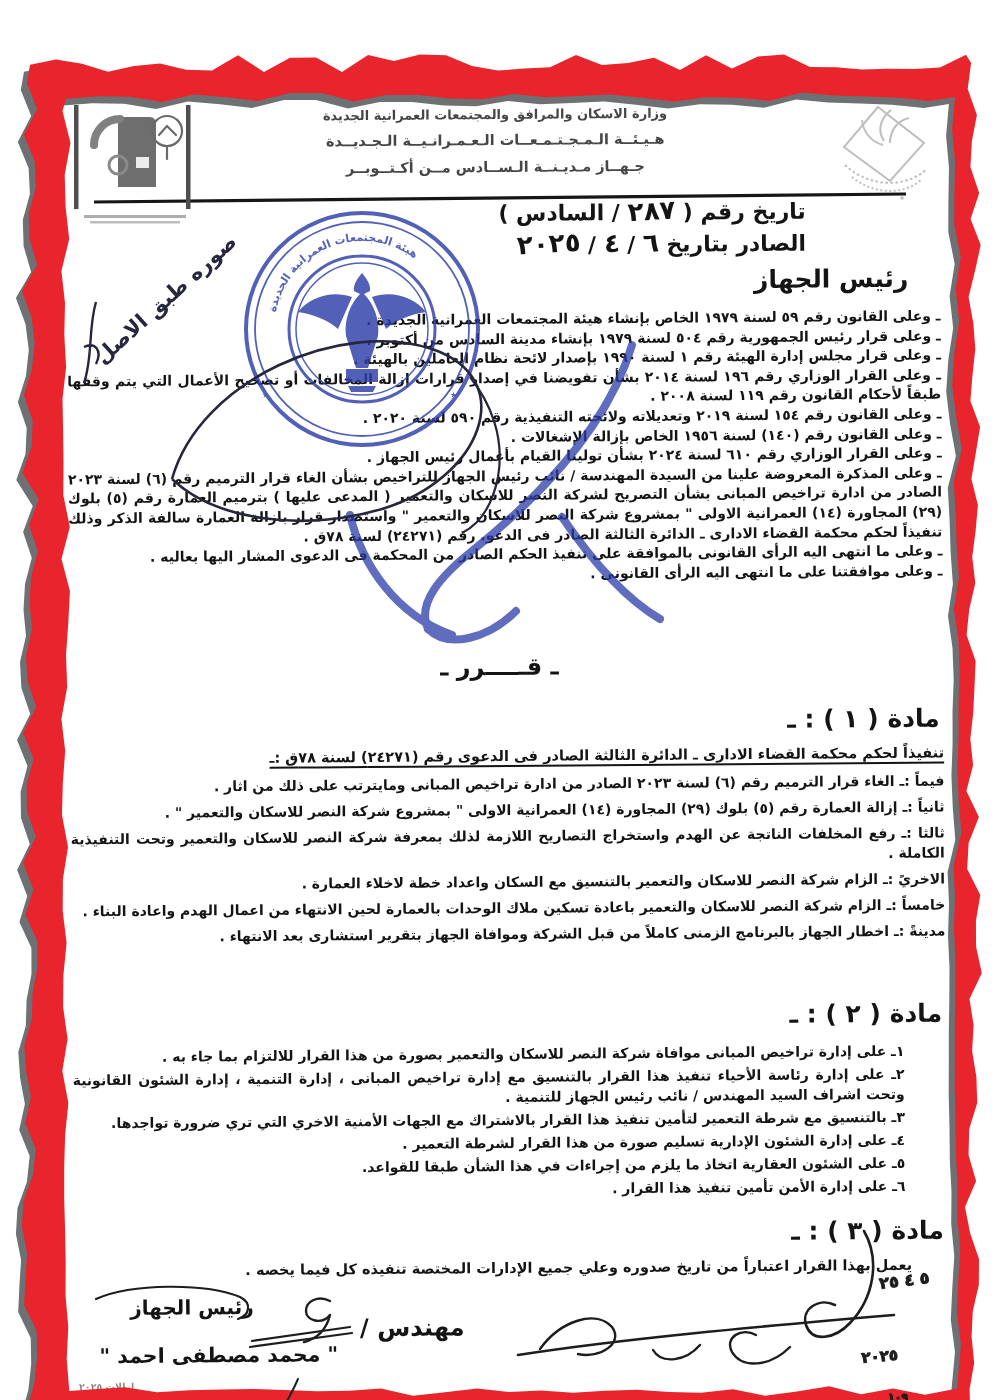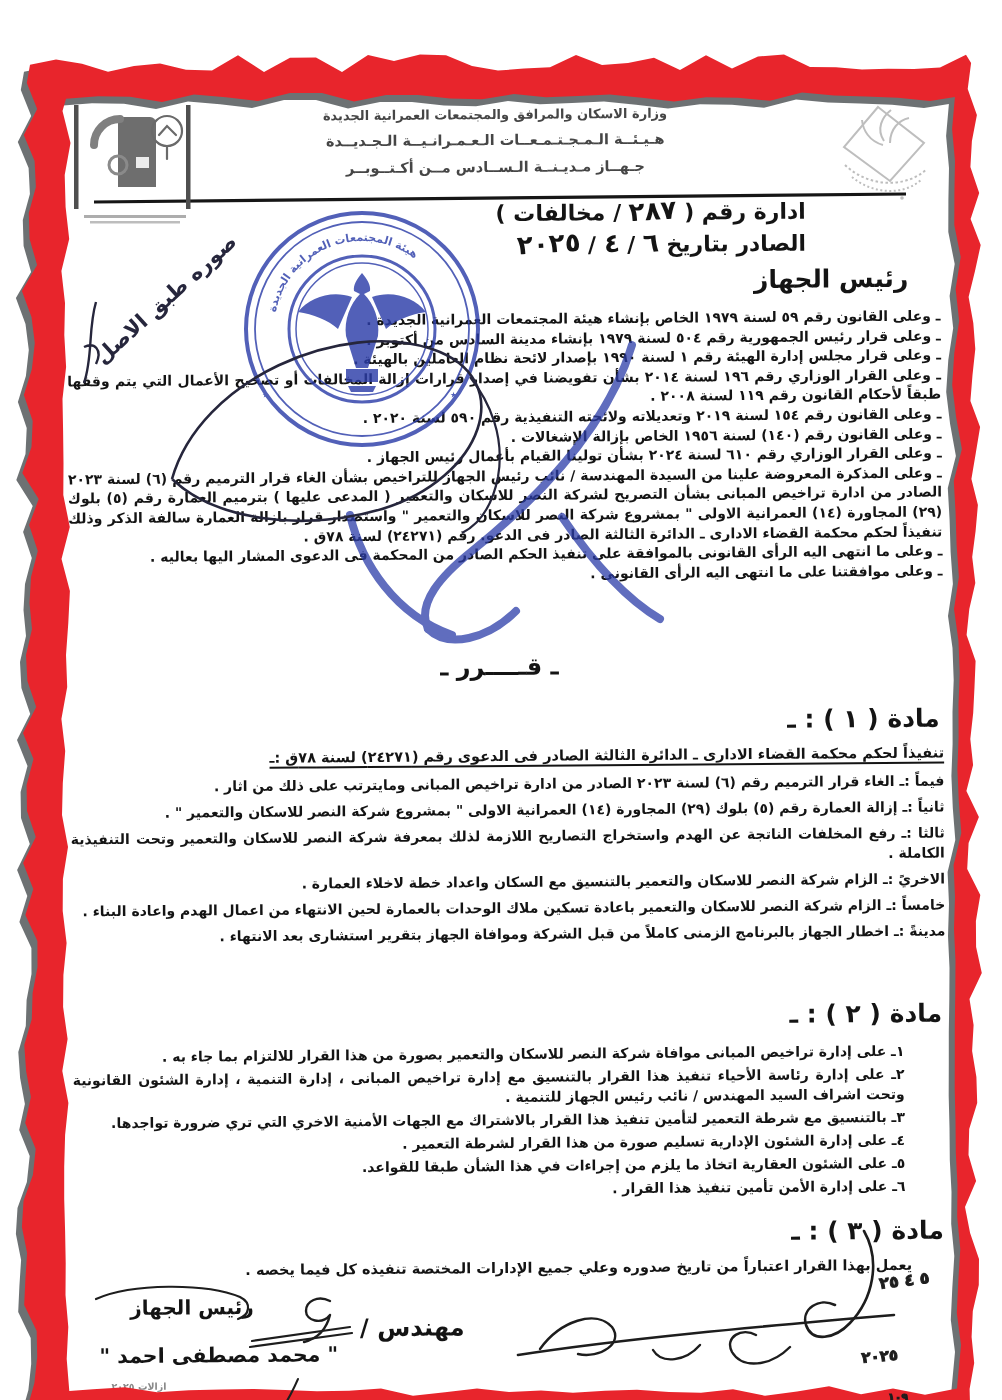--- a/index.html
+++ b/index.html
@@ -26,21 +26,21 @@
   .a1-intro{left:70px;top:701px;width:874px;text-align:right;font-size:14.5px;
             text-decoration:underline;text-decoration-thickness:2px;text-underline-offset:4px;}
   .clauses{left:70px;top:727px;width:874px;font-size:14px;line-height:20px;}
   .clause{margin-bottom:6px;text-align:justify;text-align-last:right;}
   .items2{left:70px;top:997px;width:832px;font-size:14px;line-height:20px;}
   .items2 .i2{margin-bottom:3px;text-align:justify;text-align-last:right;}
   .a3-text{left:70px;top:1213px;width:838px;text-align:right;font-size:14.5px;}
   .sig-title{left:95px;top:1246px;width:185px;text-align:center;font-size:20px;}
   .sig-role{left:345px;top:1266px;width:115px;text-align:right;font-size:24px;}
   .sig-name{left:80px;top:1294px;width:268px;text-align:center;font-size:20.5px;}
-  .footer-note{left:74px;top:1331px;width:120px;font-size:9.5px;color:#8a8a8a;text-align:center;}
+  .footer-note{left:74px;top:1331px;width:120px;font-size:9.5px;color:#8a8a8a;text-align:left;}
   svg text{font-family:"DejaVu Sans",sans-serif;font-weight:bold;}
   .stampG{mix-blend-mode:multiply;}
 </style>
 </head>
 <body>
 
 <div class="page">
 
   <svg id="borderSvg" class="layer" viewBox="0 0 1002 1400">
     <path id="borderShadow" d="M30.0 17.7L56.0 12.4L82.0 16.8L108.0 24.8L134.0 19.1L160.0 16.5L186.0 22.7L212.0 23.5L238.0 8.3L264.0 25.0L290.0 10.8L316.0 10.5L342.0 24.9L368.0 8.1L394.0 13.9L420.0 7.5L446.0 8.3L472.0 19.1L498.0 23.6L524.0 21.6L550.0 20.3L576.0 8.1L602.0 18.1L628.0 15.9L654.0 10.7L680.0 23.1L706.0 8.2L732.0 21.4L758.0 9.6L784.0 7.5L810.0 19.9L836.0 20.3L862.0 22.5L888.0 21.7L914.0 22.0L940.0 20.4L966.0 7.7L971.1 16.0L967.7 42.0L976.9 68.0L971.9 94.0L970.4 120.0L979.2 146.0L970.6 172.0L980.7 198.0L975.0 224.0L968.6 250.0L973.3 276.0L975.3 302.0L972.5 328.0L970.4 354.0L980.1 380.0L975.8 406.0L971.4 432.0L977.9 458.0L975.6 484.0L972.2 510.0L975.3 536.0L969.3 562.0L966.6 588.0L975.6 614.0L974.5 640.0L973.2 666.0L970.3 692.0L973.1 718.0L966.4 744.0L978.9 770.0L968.6 796.0L967.2 822.0L980.3 848.0L975.9 874.0L976.1 900.0L981.8 926.0L969.5 952.0L973.6 978.0L972.1 1004.0L976.4 1030.0L977.2 1056.0L969.2 1082.0L968.5 1108.0L976.1 1134.0L965.0 1160.0L970.1 1186.0L979.0 1212.0L978.8 1238.0L972.8 1264.0L971.6 1290.0L974.2 1316.0L969.6 1342.0L970.3 1368.0L974.0 1394.2L948.0 1384.1L922.0 1389.7L896.0 1380.1L870.0 1394.8L844.0 1391.4L818.0 1387.1L792.0 1382.1L766.0 1393.9L740.0 1384.2L714.0 1383.0L688.0 1387.2L662.0 1392.9L636.0 1385.6L610.0 1379.0L584.0 1386.6L558.0 1381.0L532.0 1396.8L506.0 1384.0L480.0 1389.4L454.0 1389.7L428.0 1395.2L402.0 1392.0L376.0 1396.5L350.0 1383.6L324.0 1383.1L298.0 1387.9L272.0 1386.1L246.0 1393.2L220.0 1388.1L194.0 1396.0L168.0 1393.0L142.0 1388.1L116.0 1395.5L90.0 1386.0L64.0 1389.5L38.0 1395.0L29.3 1388.0L27.1 1362.0L34.4 1336.0L37.2 1310.0L36.7 1284.0L24.2 1258.0L25.4 1232.0L27.1 1206.0L21.9 1180.0L23.5 1154.0L32.9 1128.0L35.7 1102.0L25.2 1076.0L30.9 1050.0L26.1 1024.0L24.3 998.0L31.8 972.0L32.6 946.0L37.5 920.0L37.4 894.0L25.4 868.0L33.3 842.0L23.1 816.0L35.8 790.0L27.0 764.0L26.6 738.0L33.5 712.0L23.0 686.0L36.2 660.0L27.4 634.0L26.0 608.0L32.0 582.0L29.5 556.0L31.0 530.0L37.8 504.0L29.1 478.0L38.7 452.0L22.3 426.0L31.5 400.0L32.7 374.0L23.9 348.0L31.9 322.0L34.8 296.0L31.5 270.0L21.9 244.0L37.1 218.0L29.6 192.0L28.8 166.0L35.9 140.0L34.6 114.0L23.8 88.0L37.2 62.0L26.8 36.0Z M66.0 51.8L98.0 49.2L130.0 49.8L162.0 54.9L194.0 47.5L226.0 50.3L258.0 54.1L290.0 45.9L322.0 46.1L354.0 54.4L386.0 47.9L418.0 48.1L450.0 51.4L482.0 52.3L514.0 47.0L546.0 50.2L578.0 48.9L610.0 47.5L642.0 50.7L674.0 54.5L706.0 50.3L738.0 50.8L770.0 53.8L802.0 45.4L834.0 48.5L866.0 49.4L898.0 50.7L930.0 53.9L954.9 50.0L952.1 82.0L955.0 114.0L954.4 146.0L954.3 178.0L960.7 210.0L955.6 242.0L959.2 274.0L954.3 306.0L952.2 338.0L956.1 370.0L961.9 402.0L953.8 434.0L955.6 466.0L956.6 498.0L958.9 530.0L954.0 562.0L958.5 594.0L959.7 626.0L958.5 658.0L958.6 690.0L957.4 722.0L958.8 754.0L961.3 786.0L953.6 818.0L955.0 850.0L954.0 882.0L955.5 914.0L955.3 946.0L954.8 978.0L954.8 1010.0L954.7 1042.0L955.5 1074.0L955.8 1106.0L957.5 1138.0L957.2 1170.0L960.3 1202.0L958.3 1234.0L956.8 1266.0L961.0 1298.0L958.0 1330.0L957.0 1341.4L925.0 1347.8L893.0 1341.5L861.0 1347.2L829.0 1339.3L797.0 1344.6L765.0 1348.8L733.0 1342.3L701.0 1345.8L669.0 1345.1L637.0 1342.8L605.0 1343.8L573.0 1345.8L541.0 1343.4L509.0 1345.1L477.0 1341.4L445.0 1345.3L413.0 1348.8L381.0 1341.4L349.0 1343.8L317.0 1344.2L285.0 1342.9L253.0 1341.9L221.0 1342.6L189.0 1343.3L157.0 1345.2L125.0 1340.3L93.0 1342.2L69.3 1344.0L66.7 1312.0L68.3 1280.0L65.5 1248.0L65.7 1216.0L65.1 1184.0L64.2 1152.0L64.2 1120.0L65.1 1088.0L68.4 1056.0L62.3 1024.0L67.6 992.0L63.1 960.0L63.4 928.0L66.6 896.0L62.7 864.0L62.9 832.0L68.0 800.0L62.0 768.0L62.8 736.0L65.2 704.0L61.4 672.0L67.2 640.0L66.0 608.0L68.3 576.0L69.9 544.0L61.5 512.0L69.8 480.0L63.3 448.0L63.5 416.0L63.1 384.0L62.5 352.0L66.1 320.0L64.3 288.0L65.0 256.0L61.4 224.0L69.2 192.0L65.6 160.0L64.7 128.0L70.5 96.0L62.5 64.0Z" fill="#54585b" fill-rule="evenodd" transform="translate(-6,7)" opacity="0.85"></path>
@@ -50,23 +50,23 @@
   <div class="doc">
 
     <div class="block ar hdr-center">
       <div class="hdr-line1">وزارة الاسكان والمرافق والمجتمعات العمرانية الجديدة</div>
       <div class="hdr-line2">هـيـئــة الـمـجـتـمـعــات الـعـمـرانـيــة الـجـديــدة</div>
       <div class="hdr-line3">جـهــاز مـديـنــة الـســادس مــن أكـتــوبــر</div>
     </div>
 
     <div class="block ar title-block">
       <div>
-        <span>ادارة رقم (</span>
+        <span>تاريخ رقم (</span>
         <span class="hand">٢٨٧</span>
-        <span>/ مخالفات )</span>
+        <span>/ السادس )</span>
       </div>
       <div>
         <span>الصادر بتاريخ</span>
         <span class="hand">٦</span>
         <span>/</span>
         <span class="hand">٤</span>
         <span>/</span>
         <span class="hand">٢٠٢٥</span>
       </div>
     </div>

